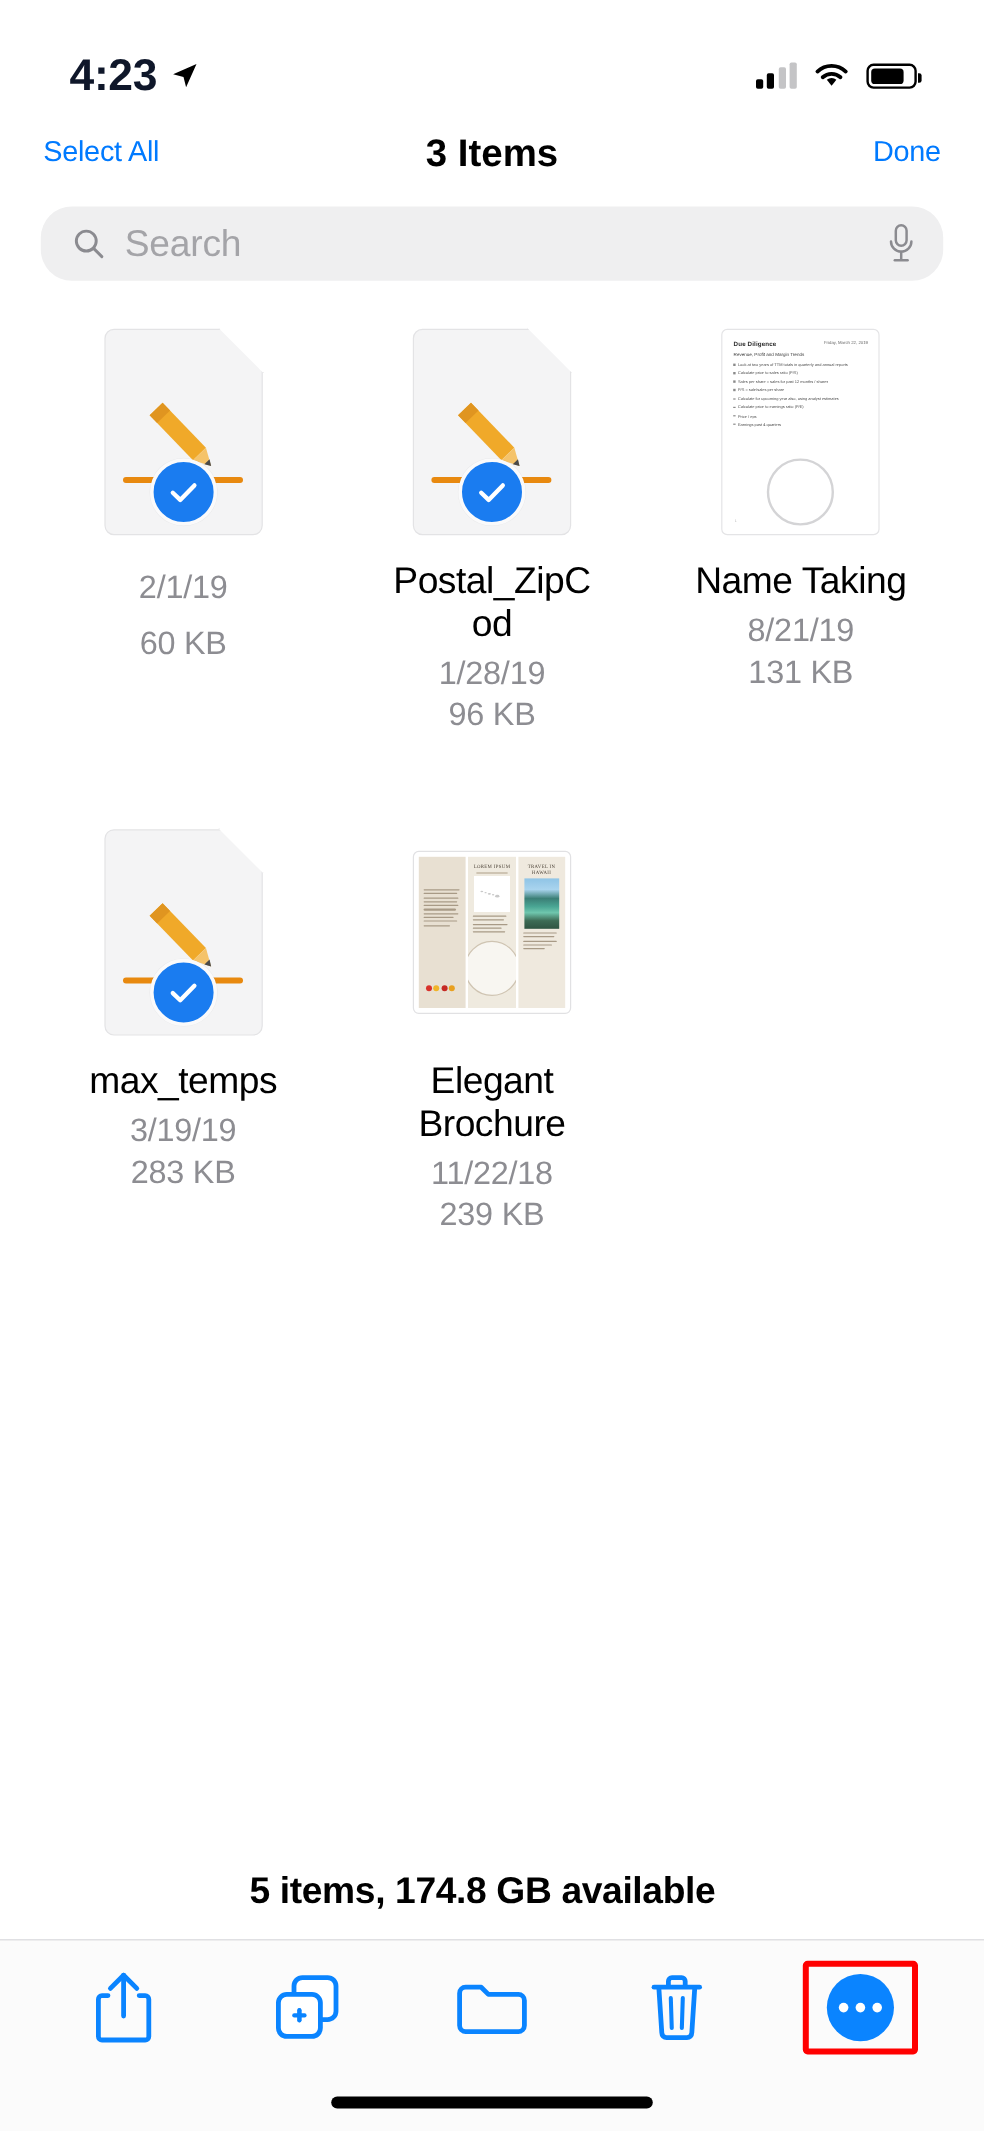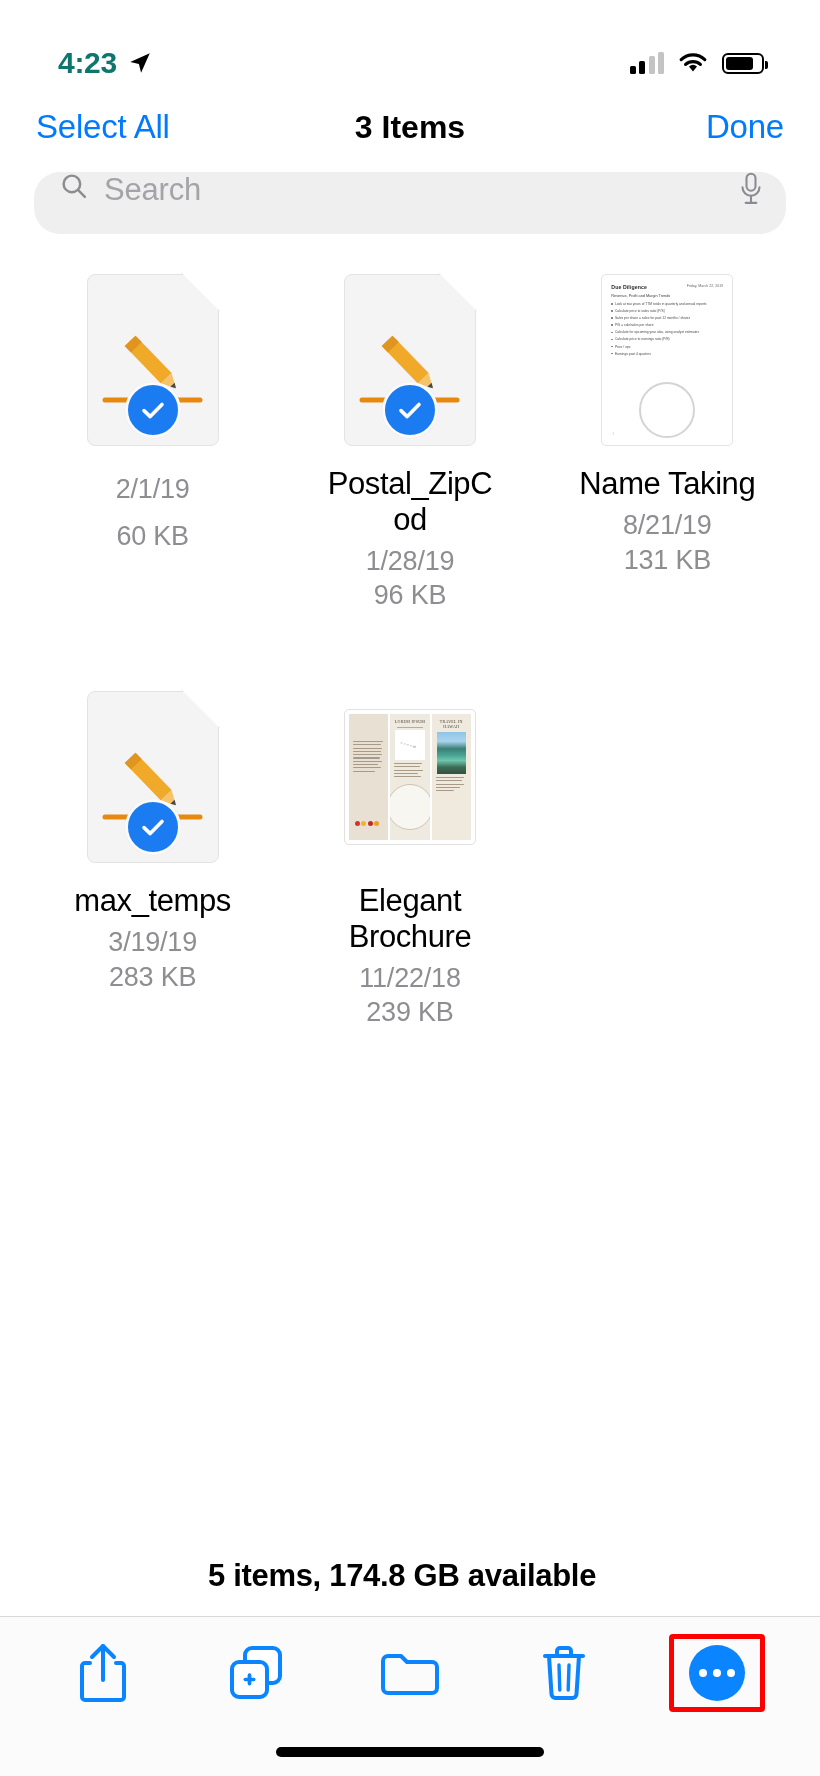--- a/index.html
+++ b/index.html
@@ -12,47 +12,47 @@
   }
   .phone { position: relative; width: 820px; height: 1776px; background:#fff; display:flex; flex-direction:column; }
 
   
   .statusbar {
     height: 96px; flex: 0 0 96px; position: relative;
     display: flex; align-items: center; justify-content: space-between;
     padding: 30px 56px 0 58px;
   }
   .status-left { display:flex; align-items:center; gap:10px; }
-  .status-time { font-size: 30px; font-weight: 700; color:#0f766e; letter-spacing:-0.3px; }
+  .status-time { font-size: 37px; font-weight: 700; color:#0f172a; letter-spacing:-0.3px; }
   .loc-arrow { width: 26px; height: 26px; display:block; }
   .status-right { display:flex; align-items:center; gap:14px; }
   .signal { display:flex; align-items:flex-end; gap:3.5px; height:22px; }
   .signal i { display:block; width:6px; background:#000; border-radius:1.5px; }
   .signal i:nth-child(1){ height:8px; }
   .signal i:nth-child(2){ height:13px; }
   .signal i:nth-child(3){ height:18px; background:#c4c4c6; }
   .signal i:nth-child(4){ height:22px; background:#c4c4c6; }
   .wifi { width:30px; height:22px; }
   .battery { position:relative; width:42px; height:21px; border:2px solid #000; border-radius:6px; padding:2px; }
   .battery .fill { height:100%; width:78%; background:#000; border-radius:3px; }
   .battery:after { content:""; position:absolute; right:-6px; top:6px; width:3.5px; height:8px; background:#000; border-radius:0 2px 2px 0; }
 
   
   .navbar {
     flex: 0 0 62px; display:flex; align-items:center; justify-content:space-between;
     padding: 0 36px; position:relative;
   }
-  .nav-btn { font-size: 33px; color:#007aff; letter-spacing:-0.2px; white-space:nowrap; cursor:pointer; }
+  .nav-btn { font-size: 24px; color:#007aff; letter-spacing:-0.2px; white-space:nowrap; cursor:pointer; }
   .nav-title { font-size: 32px; font-weight:700; color:#000; position:absolute; left:0; right:0; text-align:center; pointer-events:none; }
 
   
   .searchwrap { flex: 0 0 84px; padding: 14px 34px 0 34px; }
   .searchbar {
     height: 62px; background:#efeff0; border-radius:26px;
-    display:flex; align-items:flex-start; padding: 0 22px 0 26px; gap:16px;
+    display:flex; align-items:center; padding: 0 22px 0 26px; gap:16px;
   }
   .search-ph { flex:1; font-size:31px; color:#a4a4a8; letter-spacing:-0.2px; }
   .mag { width:28px; height:28px; flex:0 0 28px; }
   .mic { width:26px; height:34px; flex:0 0 26px; }
 
   
   .sortbar {
     flex: 0 0 84px; display:flex; align-items:center; justify-content:space-between;
     padding: 0 38px; position:relative; border-bottom:1px solid #e0e0e2;
   }

